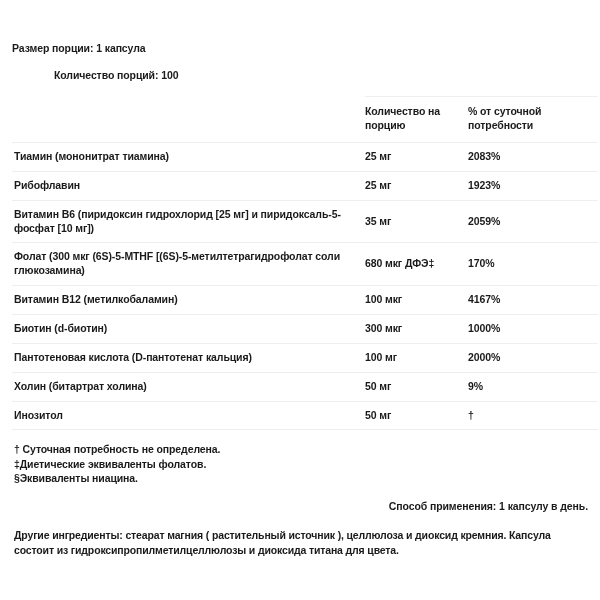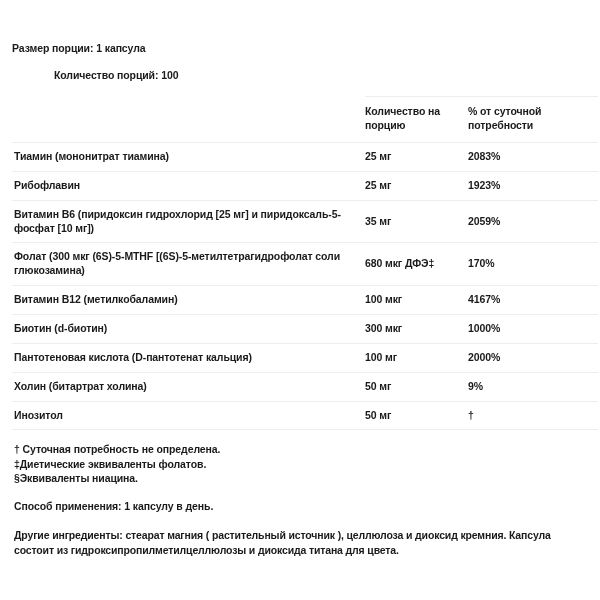--- a/index.html
+++ b/index.html
@@ -82,20 +82,21 @@
     line-height: 1.38;
     letter-spacing: -0.1px;
   }
   .directions {
     margin-top: 13px;
     padding-left: 2px;
     font-size: 10.5px;
     font-weight: bold;
     line-height: 1.38;
     letter-spacing: -0.1px;
+    text-align: right;
   }
 
   
   .paragraphs {
     margin-top: 15px;
     padding-left: 2px;
   }
   .paragraph {
     font-size: 10.5px;
     font-weight: bold;

